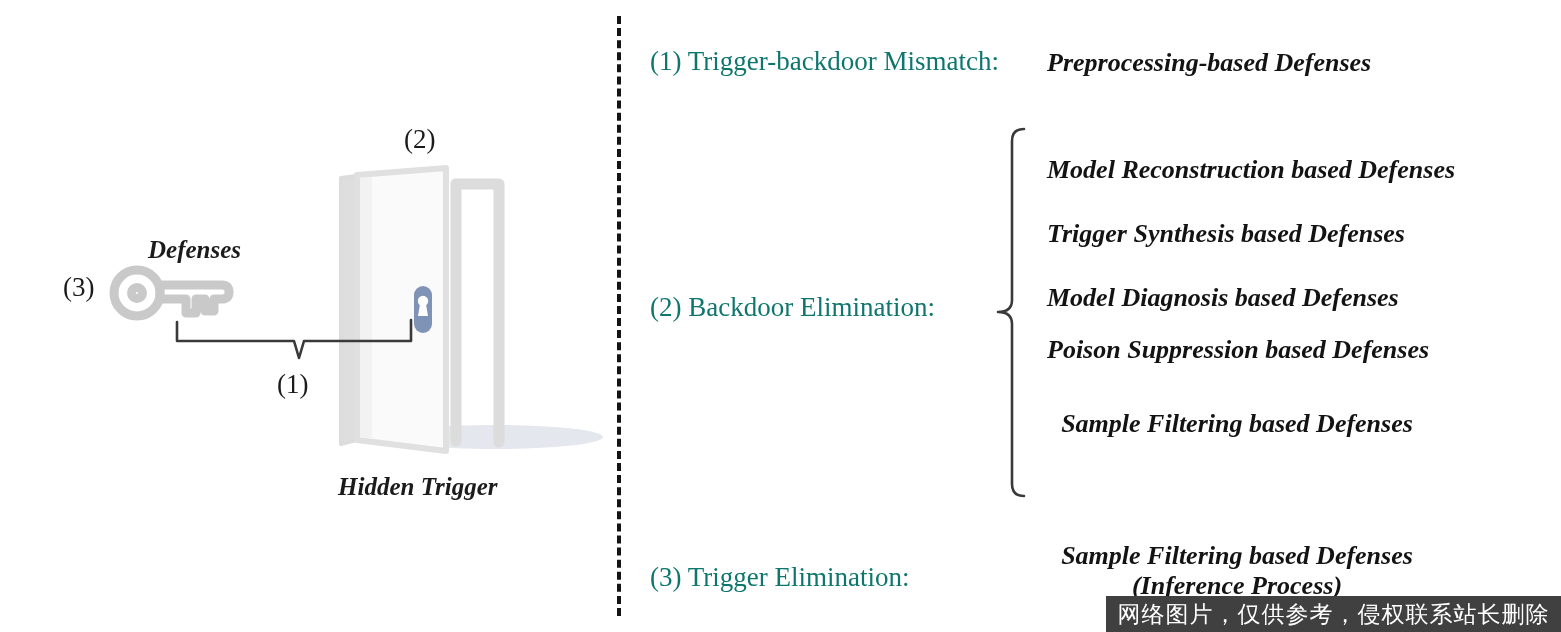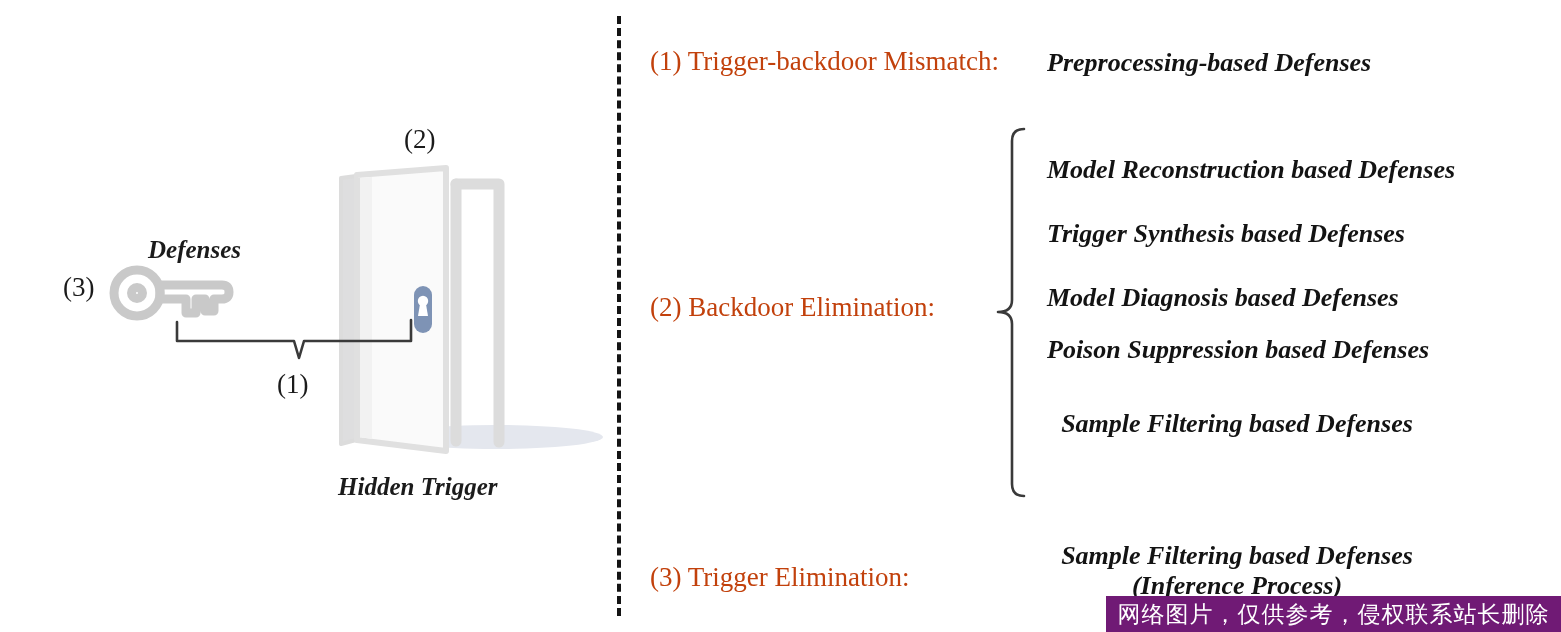--- a/index.html
+++ b/index.html
@@ -56,21 +56,21 @@
   
   #taxonomy {
     position: absolute;
     left: 620px; top: 0;
     width: 941px; height: 632px;
   }
   .row-label {
     position: absolute;
     left: 30px;
     font-size: 27px;
-    color: #c2410c;
+    color: #0f766e;
     white-space: nowrap;
     line-height: 1;
   }
   #row1-label { top: 48px; }
   #row2-label { top: 294px; }
   #row3-label { top: 556px; margin-top: 8px; }
 
   .defense {
     position: absolute;
     left: 427px;
@@ -101,21 +101,21 @@
     height: 375px;
   }
 
   
   #watermark {
     position: absolute;
     left: 1106px;
     top: 596px;
     width: 455px;
     height: 36px;
-    background: #701a75;
+    background: #404040;
     color: #ffffff;
     font-family: "DejaVu Sans", "Liberation Sans", sans-serif;
     font-size: 23px;
     letter-spacing: 1px;
     display: flex;
     align-items: center;
     justify-content: center;
     white-space: nowrap;
   }
 </style>

